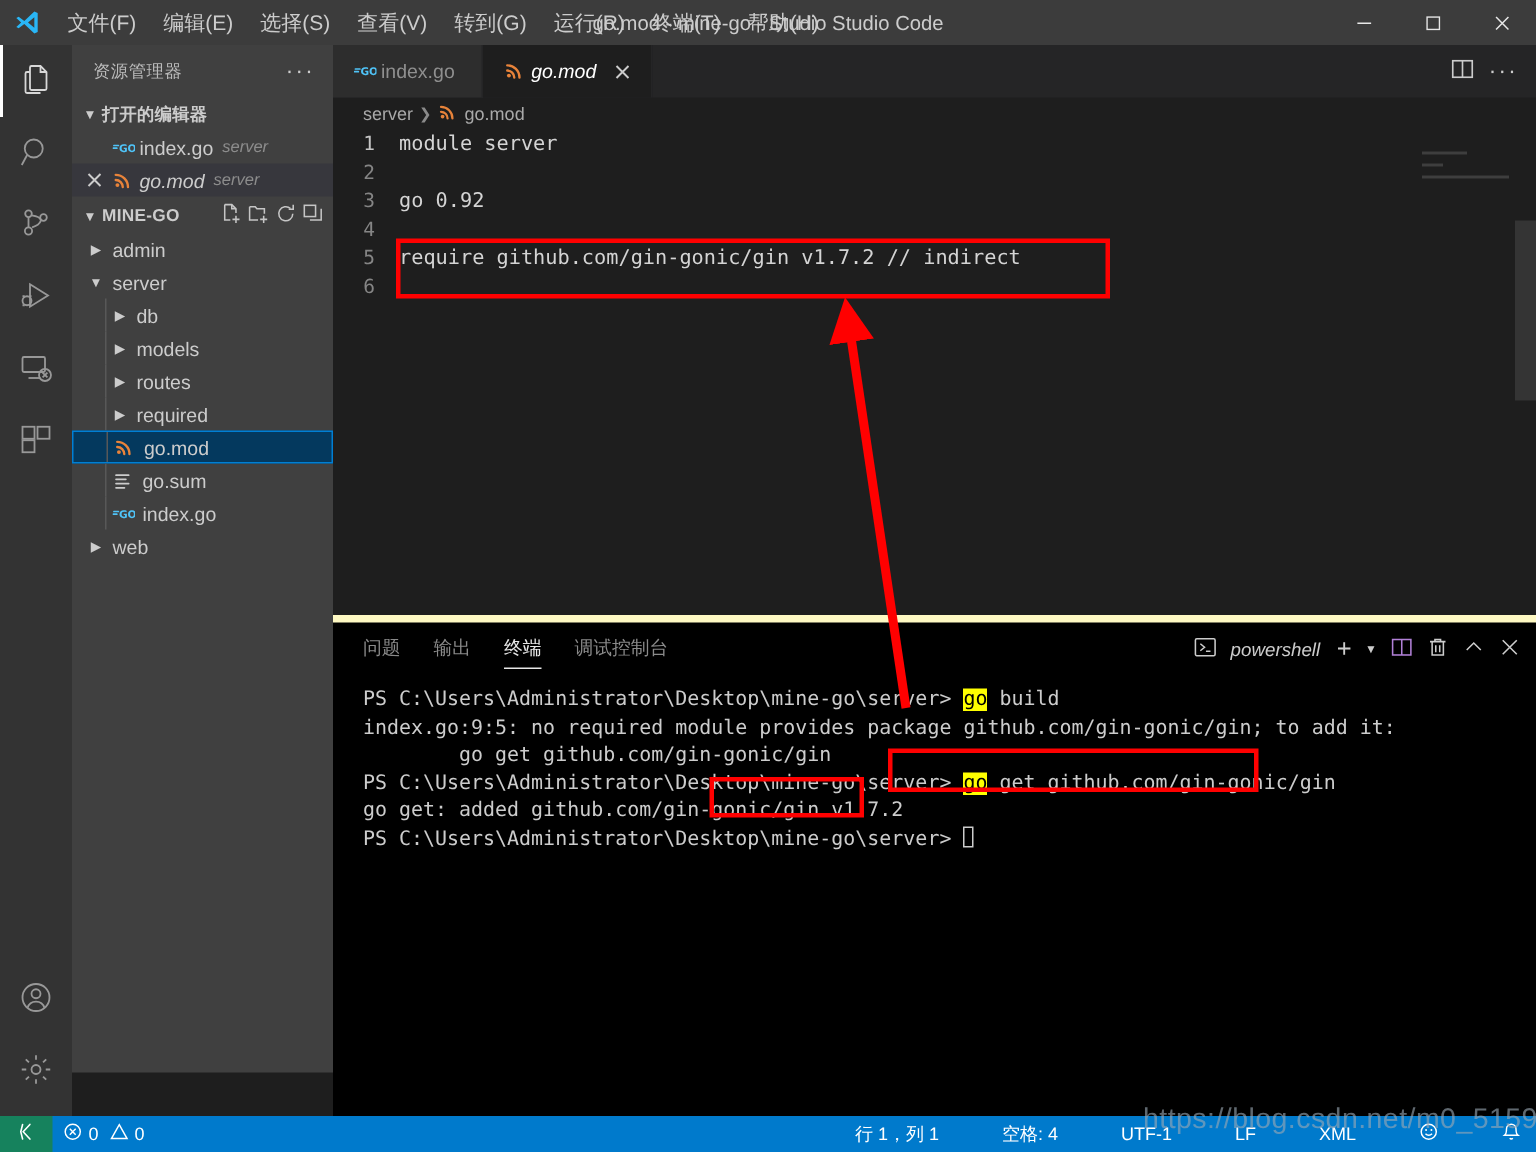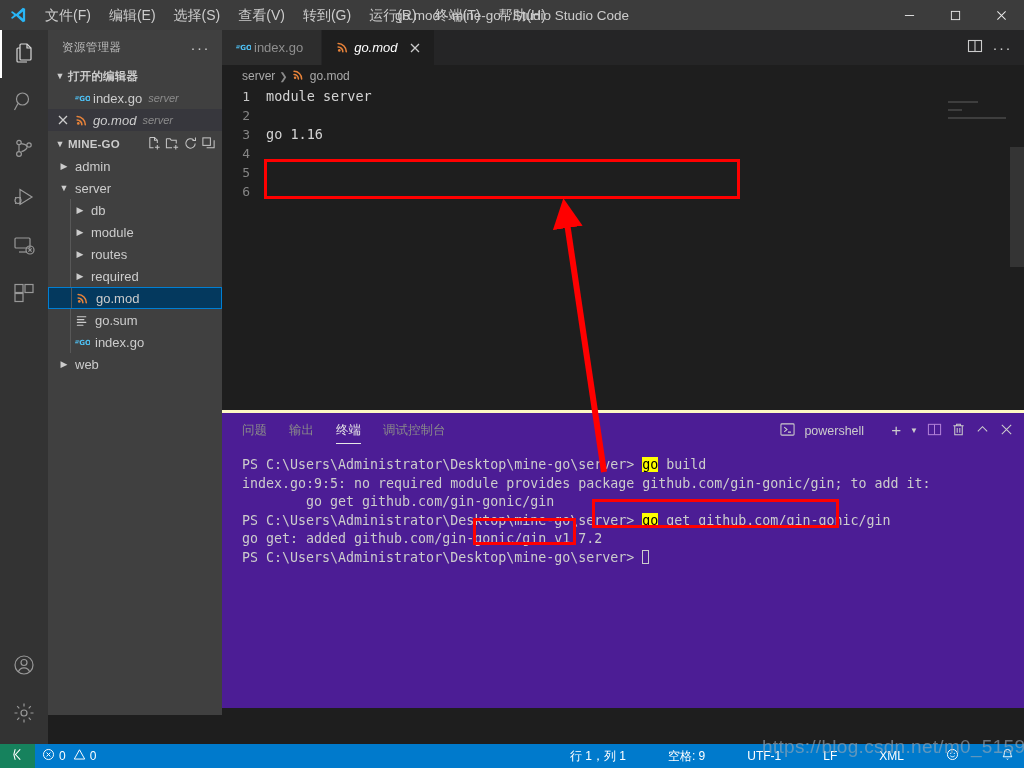--- a/index.html
+++ b/index.html
@@ -134,37 +134,37 @@
   #minimap {
     position: absolute; right: 14px; top: 0; width: 62px; height: 330px;
   }
   .mm-line { height: 2px; background: #5a5a5a; margin-bottom: 2px; opacity: .55; }
   #editor-scrollbar {
     position: absolute; right: 0; top: 60px; width: 14px; height: 120px; background: #424242; opacity: .6;
   }
 
   
   #panel {
-    position: absolute; left: 0; top: 380px; width: 802px; height: 298px;
-    background: #4c1d95; border-top: 3px solid #fef9c3;
+    position: absolute; left: 0; top: 380px; width: 802px; height: 334px;
+    background: #000000; border-top: 5px solid #fef9c3;
   }
   #panel-tabs { height: 35px; display: flex; align-items: center; padding-left: 20px; }
   .ptab {
     font-size: 12.5px; color: #8a8a8a; margin-right: 22px; height: 35px;
     display: flex; align-items: center; position: relative;
   }
   .ptab.active { color: #e7e7e7; }
   .ptab.active::after {
     content: ""; position: absolute; left: 0; right: 0; bottom: 4px; height: 1px; background: #e7e7e7;
   }
   #panel-actions {
     position: absolute; right: 10px; top: 0; height: 35px; display: flex; align-items: center; gap: 9px;
   }
   #panel-actions svg { width: 15px; height: 15px; stroke: #cccccc; fill: none; stroke-width: 1.1; }
-  #term-name { font-size: 12.5px; color: #cccccc; margin-right: 18px; }
+  #term-name { font-size: 12.5px; color: #cccccc; margin-right: 2px; font-style: italic; }
   .chev { color: #cccccc; font-size: 8px; }
   .plus { color: #cccccc; font-size: 17px; line-height: 14px; }
 
   #terminal {
     padding: 8px 0 0 20px;
     font-family: "DejaVu Sans Mono", "Liberation Mono", monospace;
     font-size: 13.3px; line-height: 18.5px; color: #cccccc; white-space: pre;
   }
   .hl { background: #ffff00; color: #000000; }
   .cursor-box {
@@ -396,21 +396,21 @@
         <div class="tree-row">
           <div class="guide" style="left: 22px;"></div>
           <span style="width: 24px;"></span>
           <span class="tree-arrow">▶</span>
           <span style="margin-left: 3px;">db</span>
         </div>
         <div class="tree-row">
           <div class="guide" style="left: 22px;"></div>
           <span style="width: 24px;"></span>
           <span class="tree-arrow">▶</span>
-          <span style="margin-left: 3px;">module</span>
+          <span style="margin-left: 3px;">models</span>
         </div>
         <div class="tree-row">
           <div class="guide" style="left: 22px;"></div>
           <span style="width: 24px;"></span>
           <span class="tree-arrow">▶</span>
           <span style="margin-left: 3px;">routes</span>
         </div>
         <div class="tree-row">
           <div class="guide" style="left: 22px;"></div>
           <span style="width: 24px;"></span>
@@ -511,28 +511,29 @@
           <div class="cline">
             <span class="lno cur">1</span>
             <span class="ctext">module server</span>
           </div>
           <div class="cline">
             <span class="lno">2</span>
             <span class="ctext"></span>
           </div>
           <div class="cline">
             <span class="lno">3</span>
-            <span class="ctext">go 1.16</span>
+            <span class="ctext">go 0.92</span>
           </div>
           <div class="cline">
             <span class="lno">4</span>
             <span class="ctext"></span>
           </div>
           <div class="cline">
             <span class="lno">5</span>
+            <span class="ctext">require github.com/gin-gonic/gin v1.7.2 // indirect</span>
           </div>
           <div class="cline">
             <span class="lno">6</span>
             <span class="ctext"></span>
           </div>
         </div>
       <div id="minimap">
         <div class="mm-line" style="width:30px;margin-top:14px"></div>
         <div class="mm-line" style="width:0px"></div>
         <div class="mm-line" style="width:14px"></div>
@@ -603,21 +604,21 @@
       <span>0</span>
       <span style="margin-left:3px">
         <svg viewBox="0 0 16 16">
             <path d="M8 2.2 14.4 13.6H1.6L8 2.2Z"></path>
           </svg>
       </span>
       <span>0</span>
     </div>
     <div id="sb-right">
       <div class="sb-item">行 1，列 1</div>
-      <div class="sb-item">空格: 9</div>
+      <div class="sb-item">空格: 4</div>
       <div class="sb-item">UTF-1</div>
       <div class="sb-item">LF</div>
       <div class="sb-item">XML</div>
       <div class="sb-item">
         <span>
           <svg viewBox="0 0 16 16">
               <circle cx="8" cy="8" r="6.2"></circle>
               <circle cx="5.8" cy="6.5" r=".8" fill="#fff" stroke="none"></circle>
               <circle cx="10.2" cy="6.5" r=".8" fill="#fff" stroke="none"></circle>
               <path d="M5.3 9.6c1.6 1.7 3.8 1.7 5.4 0"></path>

